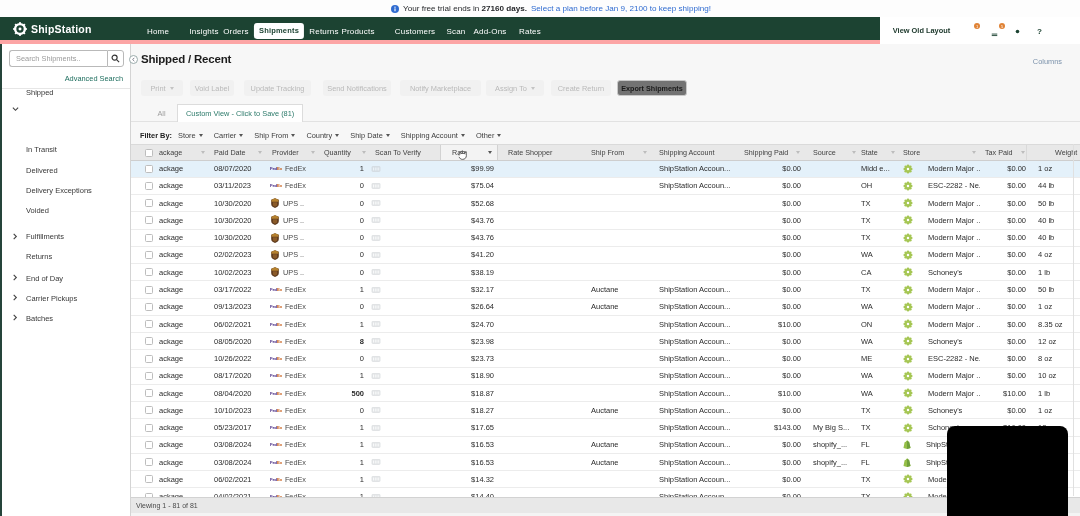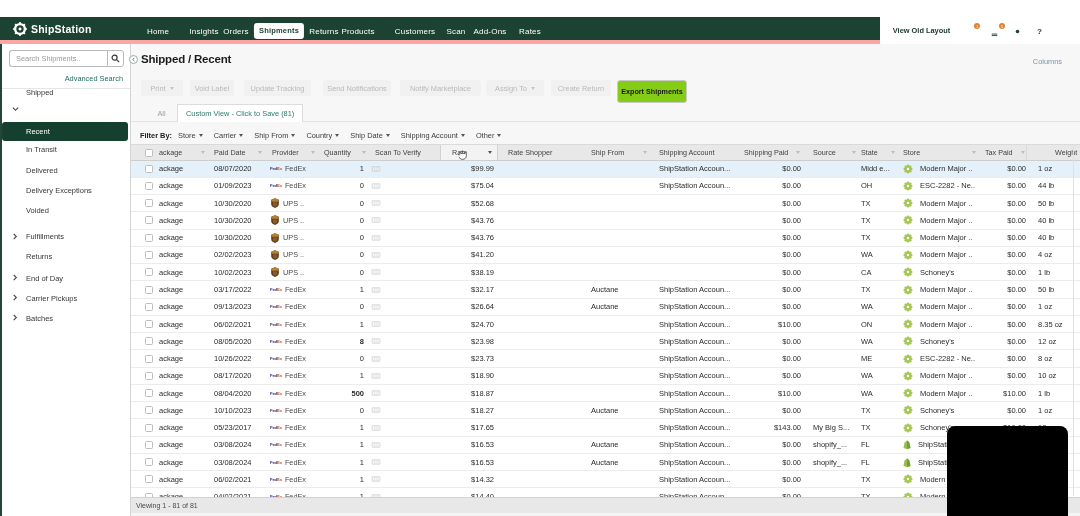--- a/index.html
+++ b/index.html
@@ -26,21 +26,21 @@
 .schev{position:absolute;left:12px}
 #recent{position:absolute;left:2px;top:78px;width:126px;height:19px;background:#15402f;border-radius:3px;color:#fff;font-size:7.5px;display:flex;align-items:center;padding-left:24px}
 #vline{position:absolute;left:130px;top:44px;width:1px;height:472px;background:#d4d4d4}
 
 #main{position:absolute;left:131px;top:44px;width:949px;height:472px;background:#f7f7f7}
 #collapse{position:absolute;left:-2px;top:11px;width:9px;height:9px;border:1px solid #9aa;border-radius:50%;background:#fff;display:flex;align-items:center;justify-content:center}
 #title{position:absolute;left:10px;top:9px;font-size:11.5px;font-weight:bold;color:#1c1c1c;letter-spacing:-.2px}
 #columns{position:absolute;right:18px;top:13px;font-size:7.4px;font-weight:normal;color:#7b92ab}
 .btn{position:absolute;top:36px;height:16px;border-radius:3px;background:#f1f1f1;color:#b9b9b9;font-size:7.4px;display:flex;align-items:center;justify-content:center;white-space:nowrap}
 .btn .bc{margin-left:4px;border-left:2.4px solid transparent;border-right:2.4px solid transparent;border-top:3px solid #c4c4c4}
-#exportb{position:absolute;top:36px;height:23px;border-radius:3px;background:#84cc16;border:1px solid #c9c9c9;color:#1b1b1b;font-weight:bold;font-size:7.2px;display:flex;align-items:center;justify-content:center}
+#exportb{position:absolute;top:36px;height:16px;border-radius:3px;background:#737373;border:1px solid #c9c9c9;color:#1b1b1b;font-weight:bold;font-size:7.2px;display:flex;align-items:center;justify-content:center}
 
 #tabline{position:absolute;left:0;top:77px;width:949px;height:1px;background:#e2e2e2}
 #tab-all{position:absolute;left:15px;top:61px;width:31px;height:16px;color:#9e9e9e;font-size:7.4px;display:flex;align-items:center;justify-content:center}
 #tabsep{position:absolute;left:46px;top:63px;width:1px;height:13px;background:#d5d5d5}
 #tab-cv{position:absolute;left:46px;top:60px;height:18px;background:#fff;border:1px solid #dcdcdc;border-bottom:none;color:#2c7a6a;font-size:7.4px;display:flex;align-items:center;padding:0 8px;z-index:2}
 
 #filters{position:absolute;left:9px;top:81px;height:20px;display:flex;align-items:center;font-size:7.4px;color:#3c3c3c}
 #filters .fb{font-weight:bold;color:#222;margin-right:6px}
 #filters .f{margin-right:11px;display:flex;align-items:center;white-space:nowrap}
 #filters .f i{margin-left:3px;border-left:2.4px solid transparent;border-right:2.4px solid transparent;border-top:3px solid #555}
@@ -66,30 +66,39 @@
 .scan{width:74px;padding-left:5px}
 .rate{width:58px;justify-content:flex-end;padding-right:4px}
 .rshop{width:87px}
 .sfrom{width:70px;padding-left:6px}
 .acct{width:82px;padding-left:4px}
 .spaid{width:65px;justify-content:flex-end;padding-right:1px}
 .src{width:56px;padding-left:11px}
 .state{width:40px;padding-left:3px}
 .store{width:82px;padding-left:5px}
 .sic{flex:none}
-.stxt{margin-left:7px}
+.stxt{margin-left:15px}
 .tax{width:46px;justify-content:flex-end}
 .wt{width:54px;padding-left:12px}
 #sbline{position:absolute;left:1073px;top:144px;width:1px;height:352px;background:#e0e0e0}
 #footer{position:absolute;left:131px;top:497px;width:949px;height:16px;background:#e8e8e8;border-top:1px solid #d2d2d2;display:flex;align-items:center;font-size:7px;color:#4a4a4a;padding-left:5px}
 #below{position:absolute;left:131px;top:513px;width:949px;height:3px;background:#f4f4f4}
 #blackbox{position:absolute;left:947px;top:426px;width:121px;height:90px;background:#000;border-radius:8px 8px 0 0;z-index:50}
 #cursor{position:absolute;left:456px;top:148px;z-index:60}
 </style></head><body>
 <div id="page">
+  <div id="banner">
+    <svg width="8" height="8" viewBox="0 0 10 10" style="margin-right:4px">
+        <circle cx="5" cy="5" r="5" fill="#2f6bd0"></circle>
+        <rect x="4.3" y="4.2" width="1.4" height="3.6" fill="#fff"></rect>
+        <rect x="4.3" y="2" width="1.4" height="1.5" fill="#fff"></rect>
+      </svg>
+    <span>Your free trial ends in&nbsp;<b>27160 days.</b></span>
+      <span class="lnk">Select a plan before Jan 9, 2100 to keep shipping!</span>
+  </div>
   <div id="nav">
     <div id="logo">
       <svg width="14" height="14" viewBox="0 0 16 16" style="margin-right:4px">
         <g fill="#fff">
             <circle cx="8" cy="8" r="5.6" fill="none" stroke="#fff" stroke-width="2.8"></circle>
             <g>
               <rect x="6.9" y="0.2" width="2.2" height="2.6"></rect>
               <rect x="6.9" y="13.2" width="2.2" height="2.6"></rect>
               <rect x="0.2" y="6.9" width="2.6" height="2.2"></rect>
               <rect x="13.2" y="6.9" width="2.6" height="2.2"></rect>
@@ -157,21 +166,20 @@
           <circle cx="4" cy="4" r="2.8" stroke="#333" stroke-width="1.3" fill="none"></circle>
           <path d="M6.2 6.2 9 9" stroke="#333" stroke-width="1.3"></path>
         </svg>
       </div>
     <div id="advs">Advanced Search</div>
     <div id="sdiv"></div>
     <svg class="schev" style="top:62px" width="7" height="6" viewBox="0 0 8 6">
         <path d="M1 1.5 4 4.5 7 1.5" stroke="#444" stroke-width="1.3" fill="none"></path>
       </svg>
     <div class="sitem" style="top:44px">Shipped</div>
-    <div id="recent">Recent</div>
     <div class="sitem" style="top:101px">In Transit</div>
     <div class="sitem" style="top:121.5px">Delivered</div>
     <div class="sitem" style="top:142px">Delivery Exceptions</div>
     <div class="sitem" style="top:162px">Voided</div>
     <svg class="schev" style="top:189px" width="6" height="7" viewBox="0 0 6 8">
         <path d="M1.5 1 4.5 4 1.5 7" stroke="#444" stroke-width="1.3" fill="none"></path>
       </svg>
     <div class="sitem" style="top:188px">Fulfillments</div>
     <div class="sitem" style="top:208px">Returns</div>
     <svg class="schev" style="top:230px" width="6" height="7" viewBox="0 0 6 8">
@@ -327,21 +335,21 @@
         <span class="stxt">Modern Major ..</span>
       </div>
       <div class="c tax">$0.00</div>
       <div class="c wt">1 oz</div>
     </div>
 <div class="row" style="top:177.8px">
       <div class="c cb">
         <span class="ck"></span>
       </div>
       <div class="c pkg">ackage</div>
-      <div class="c date">01/09/2023</div>
+      <div class="c date">03/11/2023</div>
       <div class="c prov">
         <span class="fxl">Fed<b>Ex</b></span>
         <span class="pname">FedEx</span>
       </div>
       <div class="c qty">
         <span>0</span>
       </div>
       <div class="c scan">
         <svg width="10" height="8" viewBox="0 0 10 8" style="opacity:.55">
           <rect x="0.5" y="1" width="9" height="6" rx="1.4" fill="#c9cdd1"></rect>

